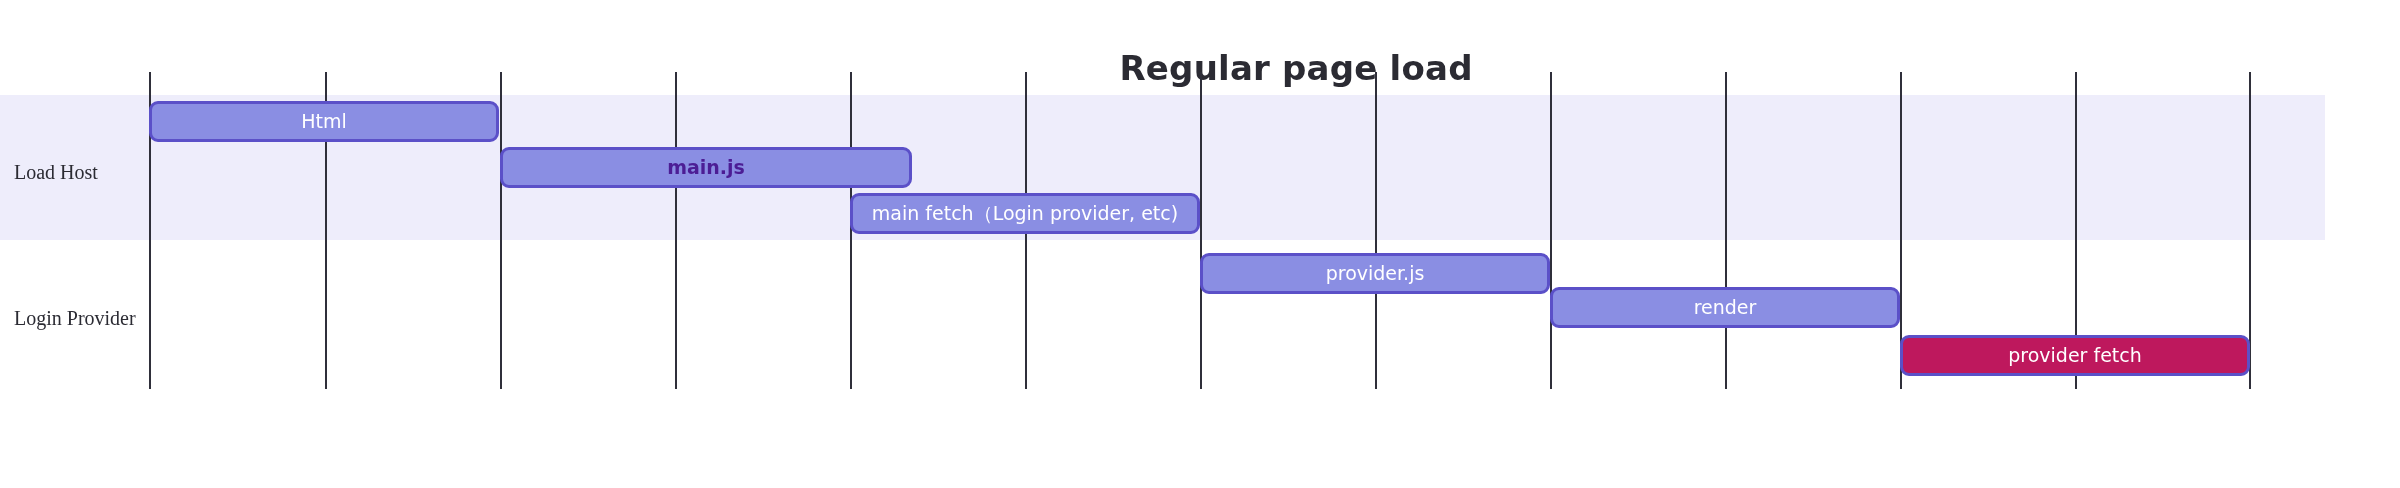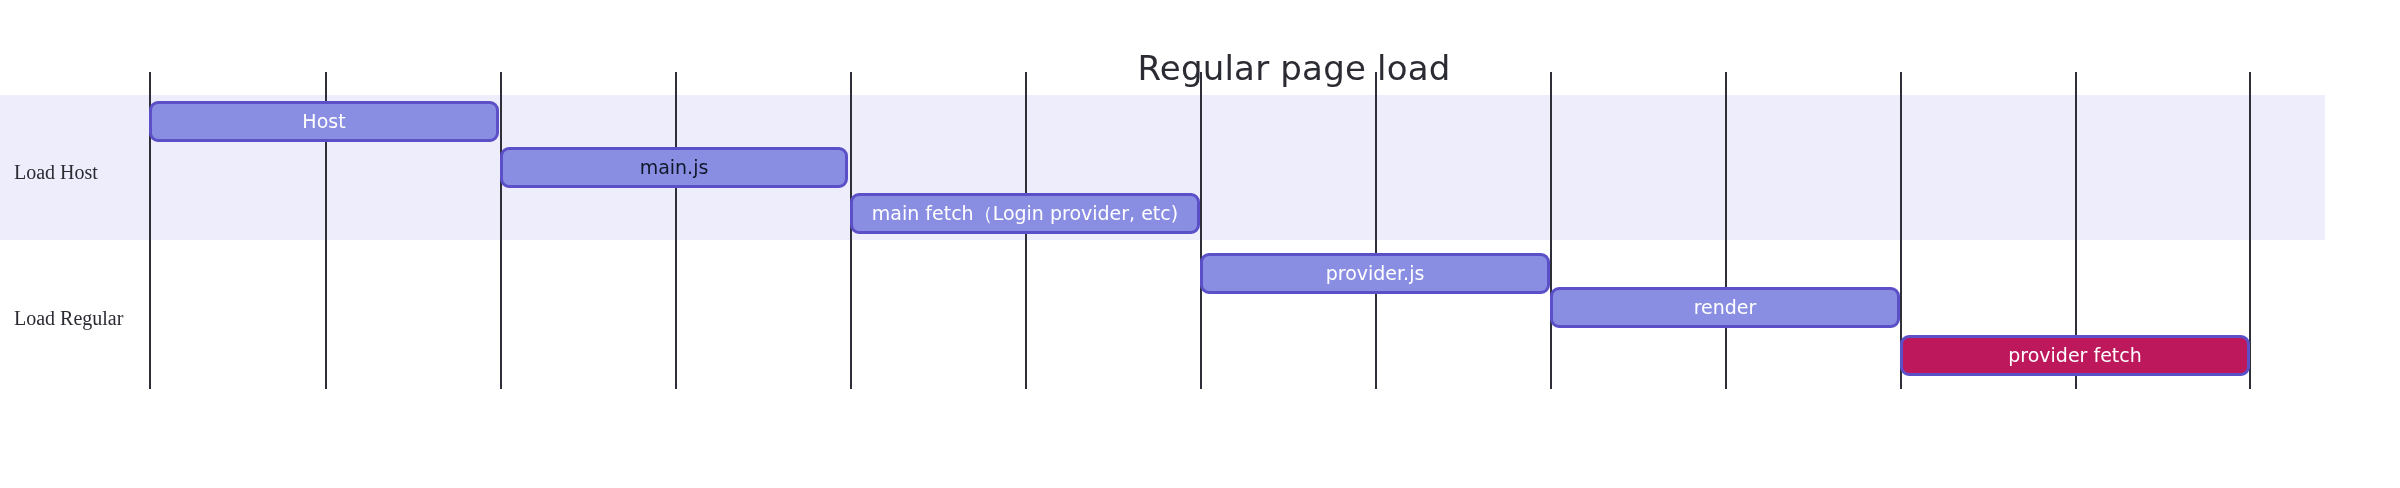--- a/index.html
+++ b/index.html
@@ -21,21 +21,21 @@
   }
 
   
   .chart-title {
     position: absolute;
     left: 0;
     top: 8px;
     width: 2400px;
     text-align: center;
     font-size: 34px;
-    font-weight: 400;
+    font-weight: 700;
     color: #2b2b33;
     letter-spacing: 0.2px;
     white-space: pre;
   }
   .chart-title-inner {
     display: inline-block;
     transform: translateX(72px);
   }
 
   
@@ -114,22 +114,22 @@
       <div class="gridline" style="left: 1200px; background: rgb(47, 47, 58);"></div>
       <div class="gridline" style="left: 1375px; background: rgb(47, 47, 58);"></div>
       <div class="gridline" style="left: 1550px; background: rgb(47, 47, 58);"></div>
       <div class="gridline" style="left: 1725px; background: rgb(47, 47, 58);"></div>
       <div class="gridline" style="left: 1900px; background: rgb(47, 47, 58);"></div>
       <div class="gridline" style="left: 2075px; background: rgb(47, 47, 58);"></div>
       <div class="gridline" style="left: 2249px; background: rgb(47, 47, 58);"></div>
     </div>
 
   <div class="row-label lbl-host">Load Host</div>
-  <div class="row-label lbl-provider">Load Regular</div>
+  <div class="row-label lbl-provider">Login Provider</div>
 
-  <div class="taskbar" style="left: 149px; top: 101px; width: 350px; height: 41px; background: rgb(138, 142, 227); border-color: rgb(91, 80, 200); color: rgb(255, 255, 255);">Host</div>
-  <div class="taskbar" style="left: 500px; top: 147px; width: 348px; height: 41px; background: rgb(138, 142, 227); border-color: rgb(91, 80, 200); color: #0f172a;">main.js</div>
+  <div class="taskbar" style="left: 149px; top: 101px; width: 350px; height: 41px; background: rgb(138, 142, 227); border-color: rgb(91, 80, 200); color: rgb(255, 255, 255);">Html</div>
+  <div class="taskbar" style="left: 500px; top: 147px; width: 412px; height: 41px; background: rgb(138, 142, 227); border-color: rgb(91, 80, 200); color: #4c1d95; font-weight: bold;">main.js</div>
   <div class="taskbar" style="left: 850px; top: 193px; width: 350px; height: 41px; background: rgb(138, 142, 227); border-color: rgb(91, 80, 200); color: rgb(255, 255, 255);">main fetch（Login provider, etc)</div>
   <div class="taskbar" style="left: 1200px; top: 240px; width: 350px; height: 41px; background: rgb(138, 142, 227); border-color: rgb(91, 80, 200); color: rgb(255, 255, 255); margin-top: 13px;">provider.js</div>
   <div class="taskbar" style="left: 1550px; top: 287px; width: 350px; height: 41px; background: rgb(138, 142, 227); border-color: rgb(91, 80, 200); color: rgb(255, 255, 255);">render</div>
   <div class="taskbar" style="left: 1900px; top: 335px; width: 350px; height: 41px; background: #be185d; border-color: rgb(91, 80, 200); color: rgb(255, 255, 255);">provider fetch</div>
 
 </div>
 
 </body></html>

